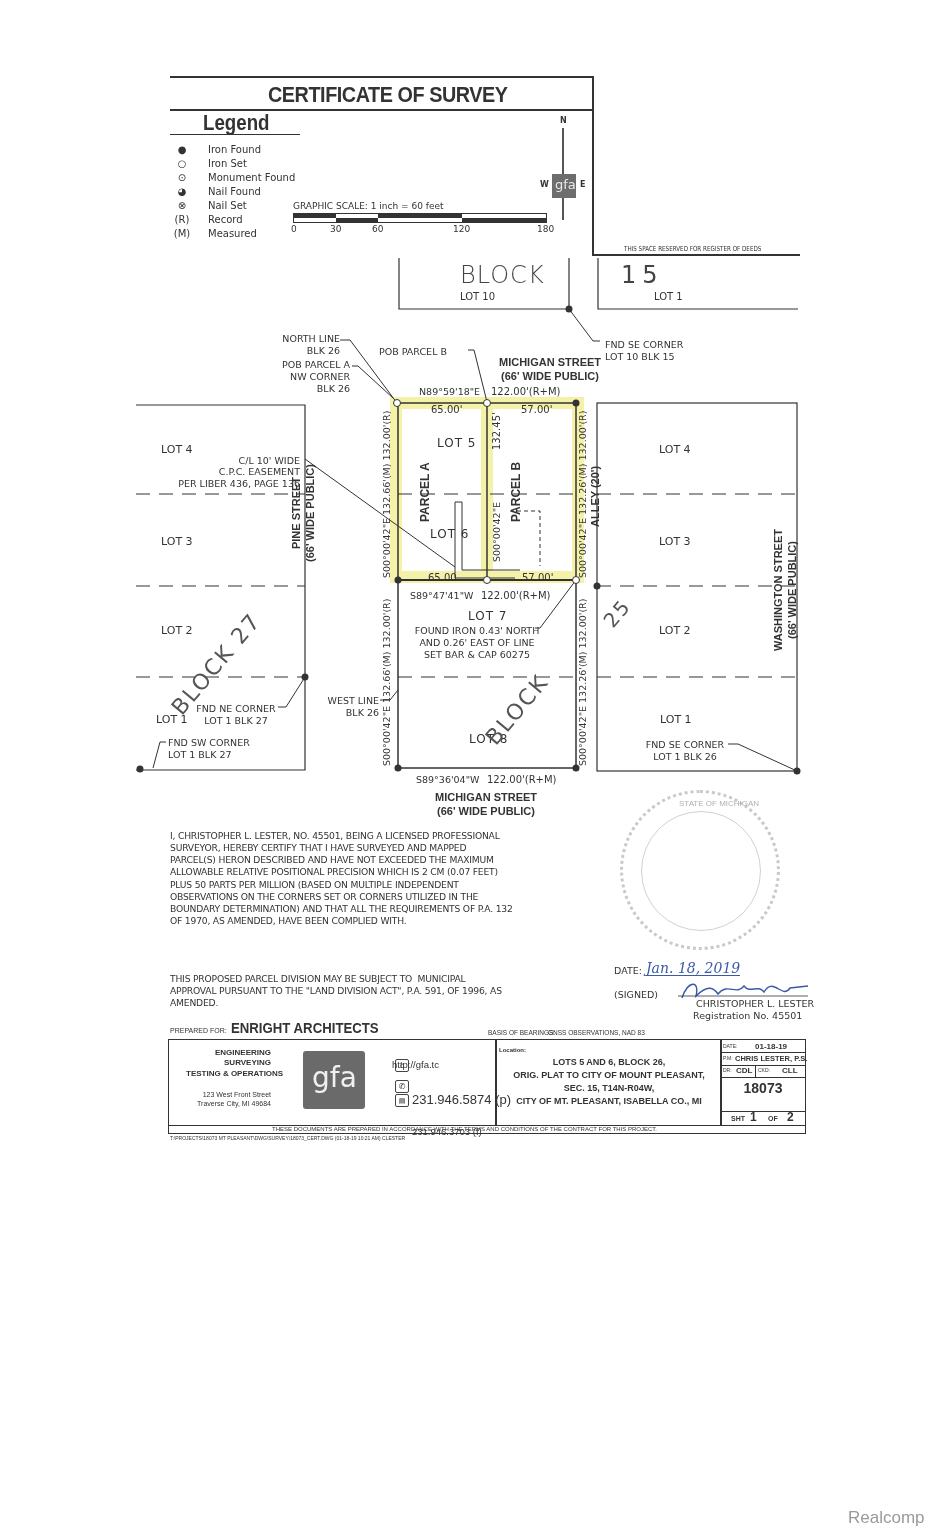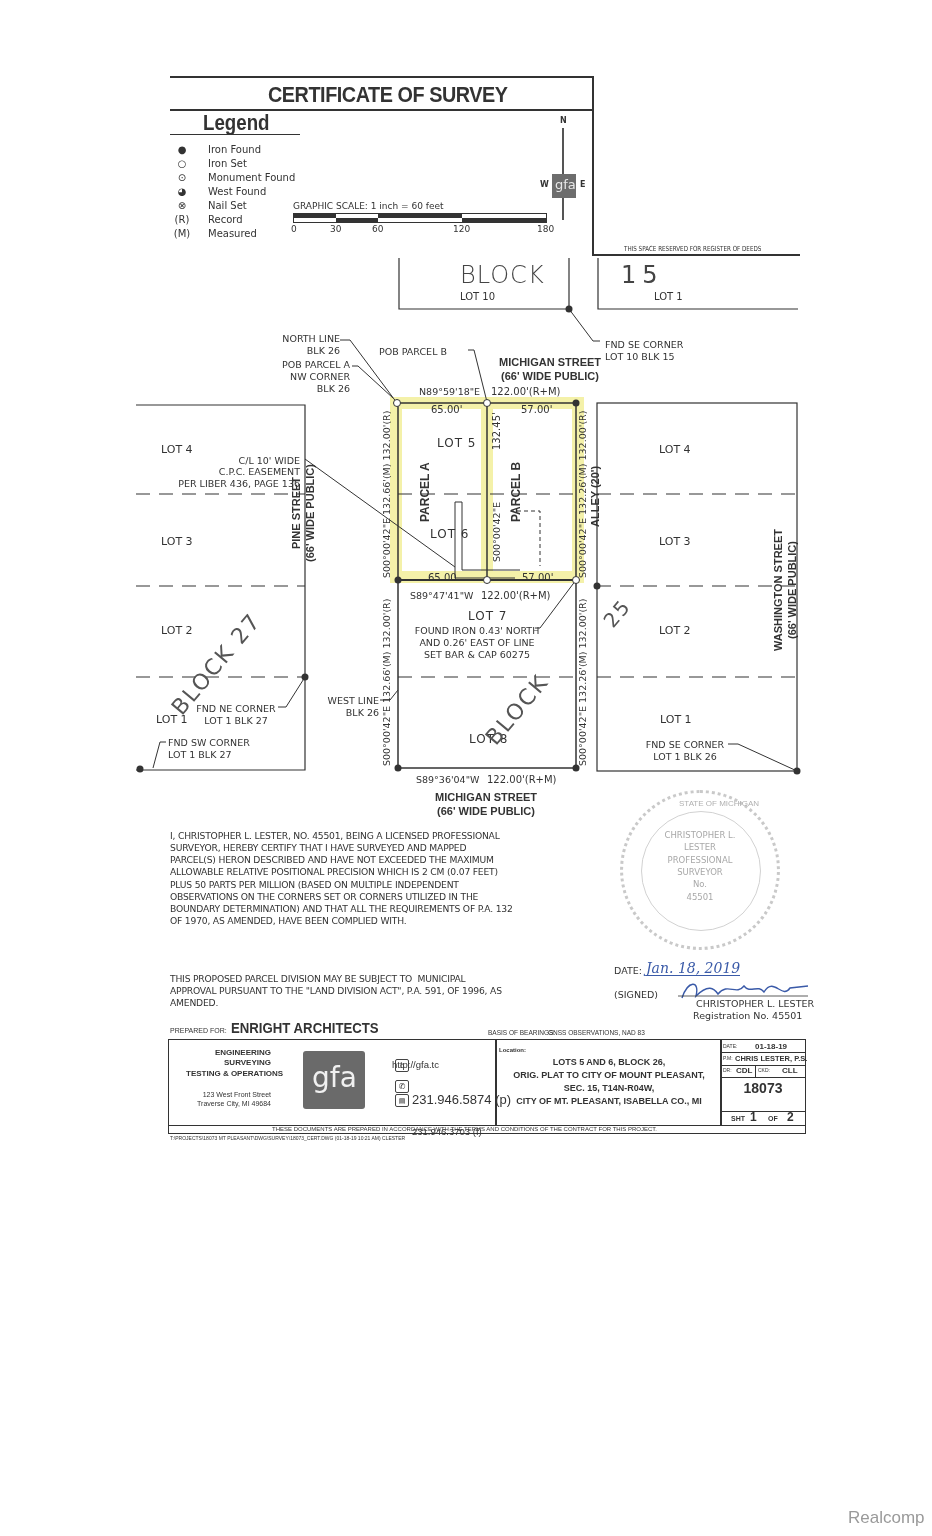--- a/index.html
+++ b/index.html
@@ -37,21 +37,21 @@
   <div class="leg-row" style="top:158px;">
     <span class="leg-sym">○</span>
     <span class="leg-lbl">Iron Set</span>
   </div>
   <div class="leg-row" style="top:172px;">
     <span class="leg-sym">⊙</span>
     <span class="leg-lbl">Monument Found</span>
   </div>
   <div class="leg-row" style="top:186px;">
     <span class="leg-sym">◕</span>
-    <span class="leg-lbl">West Found</span>
+    <span class="leg-lbl">Nail Found</span>
   </div>
   <div class="leg-row" style="top:200px;">
     <span class="leg-sym">⊗</span>
     <span class="leg-lbl">Nail Set</span>
   </div>
   <div class="leg-row" style="top:214px;">
     <span class="leg-sym">(R)</span>
     <span class="leg-lbl">Record</span>
   </div>
   <div class="leg-row" style="top:228px;">
@@ -273,28 +273,20 @@
 PLUS 50 PARTS PER MILLION (BASED ON MULTIPLE INDEPENDENT
 OBSERVATIONS ON THE CORNERS SET OR CORNERS UTILIZED IN THE
 BOUNDARY DETERMINATION) AND THAT ALL THE REQUIREMENTS OF P.A. 132
 OF 1970, AS AMENDED, HAVE BEEN COMPLIED WITH.</div>
 <div class="t cert" style="left:170px;top:973px;">THIS PROPOSED PARCEL DIVISION MAY BE SUBJECT TO  MUNICIPAL
 APPROVAL PURSUANT TO THE "LAND DIVISION ACT", P.A. 591, OF 1996, AS
 AMENDED.</div>
 
 <div class="abs" style="left:620px;top:790px;width:160px;height:160px;border-radius:50%;border:3px dotted #c9c9c9;box-sizing:border-box;">
   <div class="abs" style="left:18px;top:18px;width:118px;height:118px;border-radius:50%;border:1px solid #d2d2d2;"></div>
-  <div class="abs" style="left:0;top:36px;width:154px;text-align:center;font-size:8.5px;color:#a8a8a8;line-height:1.45;font-family:'DejaVu Sans',sans-serif;">
-    <div>CHRISTOPHER L.</div>
-    <div>LESTER</div>
-    <div>PROFESSIONAL</div>
-    <div>SURVEYOR</div>
-    <div>No.</div>
-    <div>45501</div>
-  </div>
   <div class="abs" style="left:56px;top:6px;font-size:8px;color:#b0b0b0;">STATE OF MICHIGAN</div>
 </div>
 
 <div class="t" style="left:614px;top:966px;font-size:9.5px;">DATE:</div>
 <div class="t" style="left:646px;top:961px;font-size:14px;color:#3a5aa8;font-family:'DejaVu Serif',serif;font-style:italic;border-bottom:1px solid #3a5aa8;">Jan. 18, 2019</div>
 <div class="t" style="left:614px;top:990px;font-size:9.5px;">(SIGNED)</div>
 <svg class="abs" style="left:678px;top:978px;" width="135" height="24">
   <path d="M4 20 C10 2, 22 2, 18 18 C30 6, 36 10, 40 16 C50 4, 58 18, 66 8 C72 16, 80 6, 86 14 C96 -2, 104 22, 112 10 L130 8" stroke="#3a5aa8" stroke-width="1.4" fill="none"></path>
   <line x1="0" y1="18" x2="130" y2="18" stroke="#333" stroke-width="0.8"></line>
 </svg>

